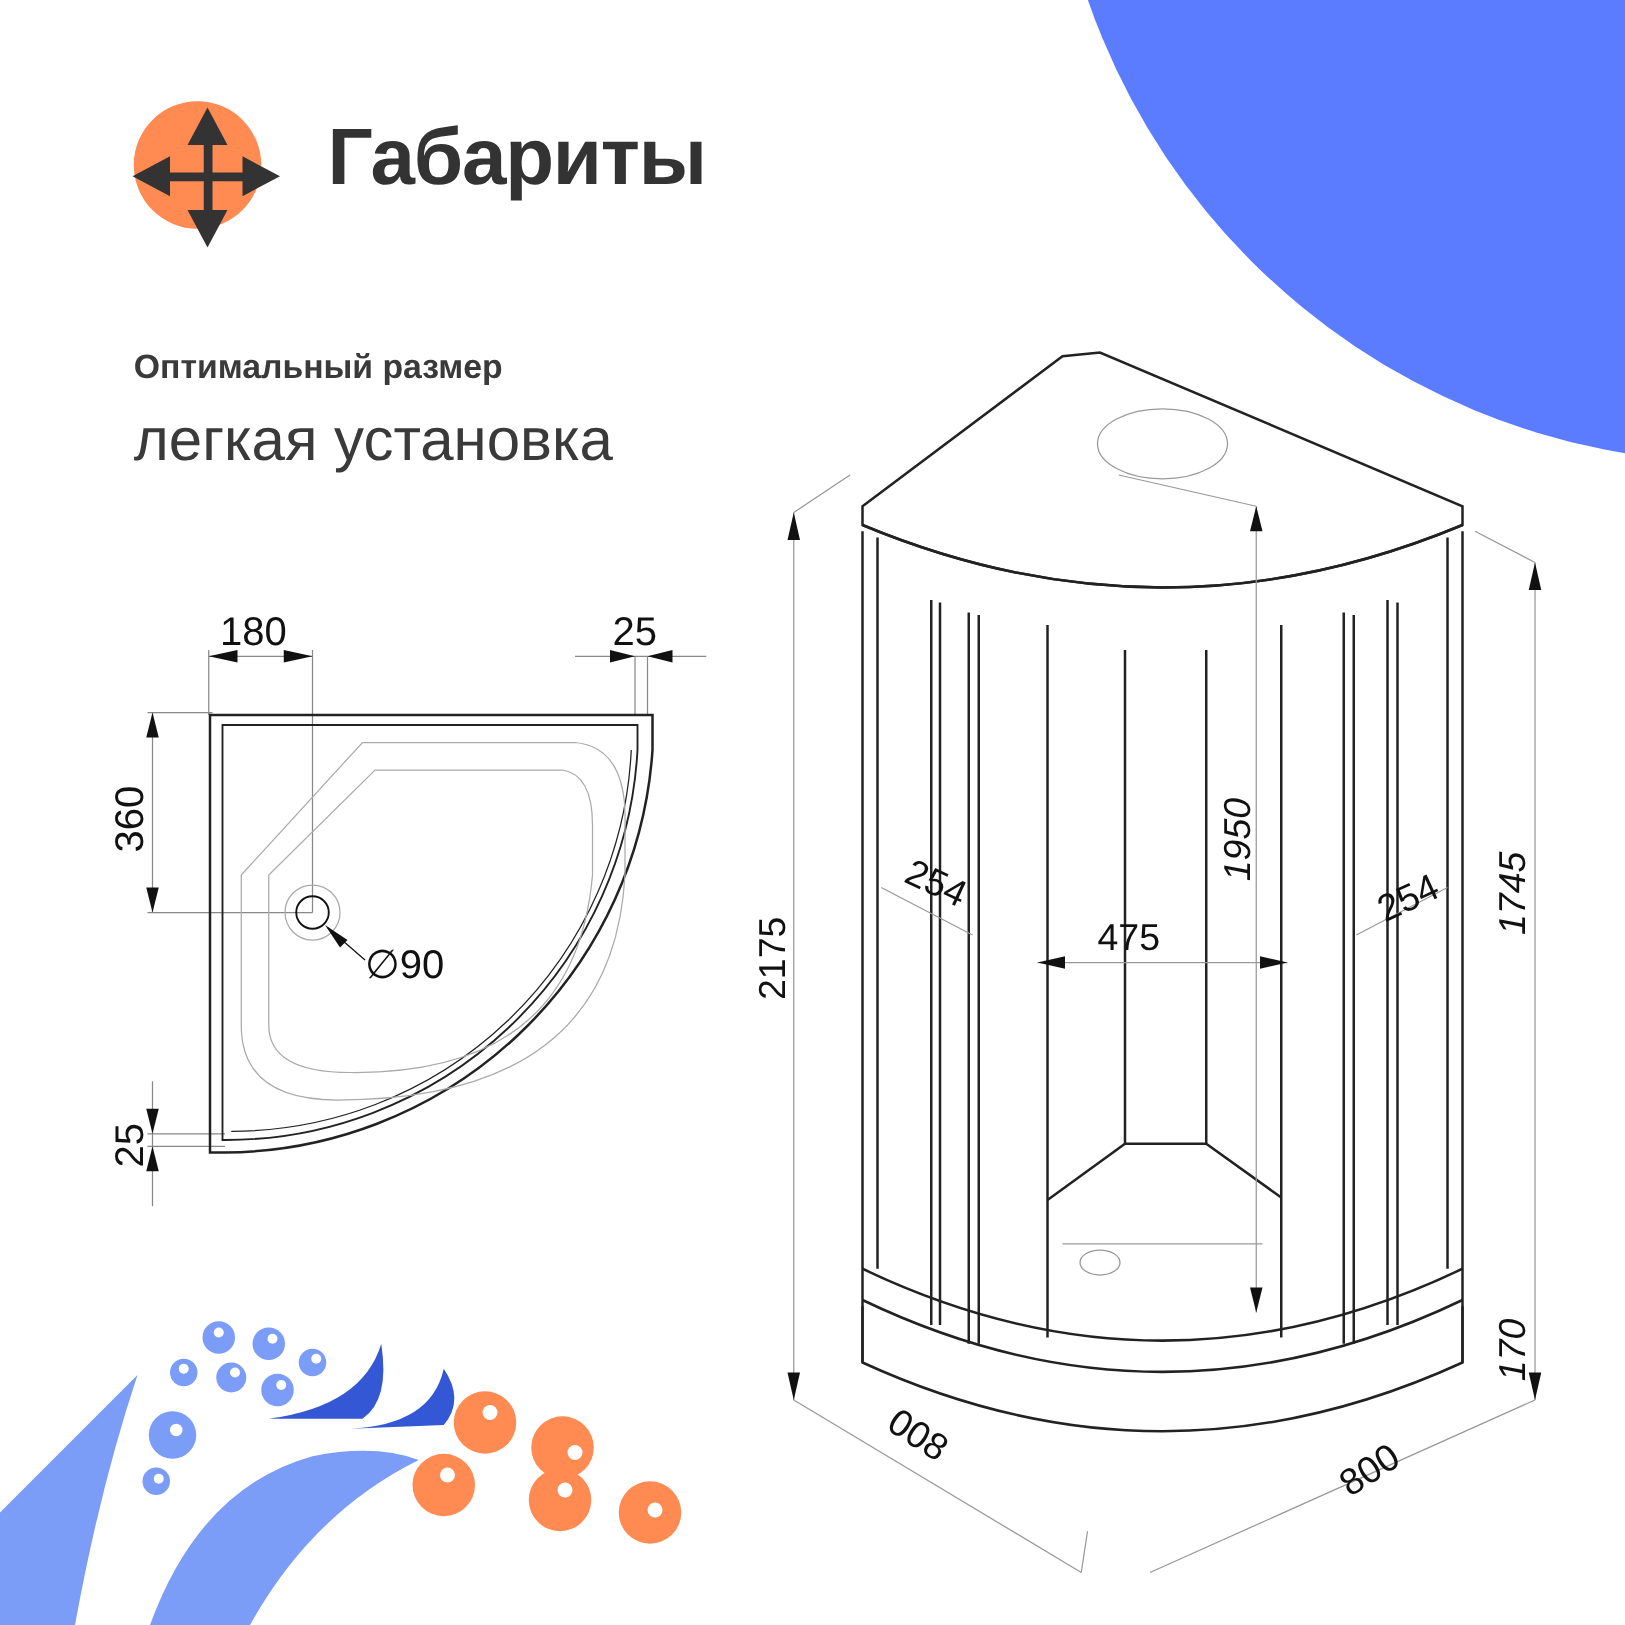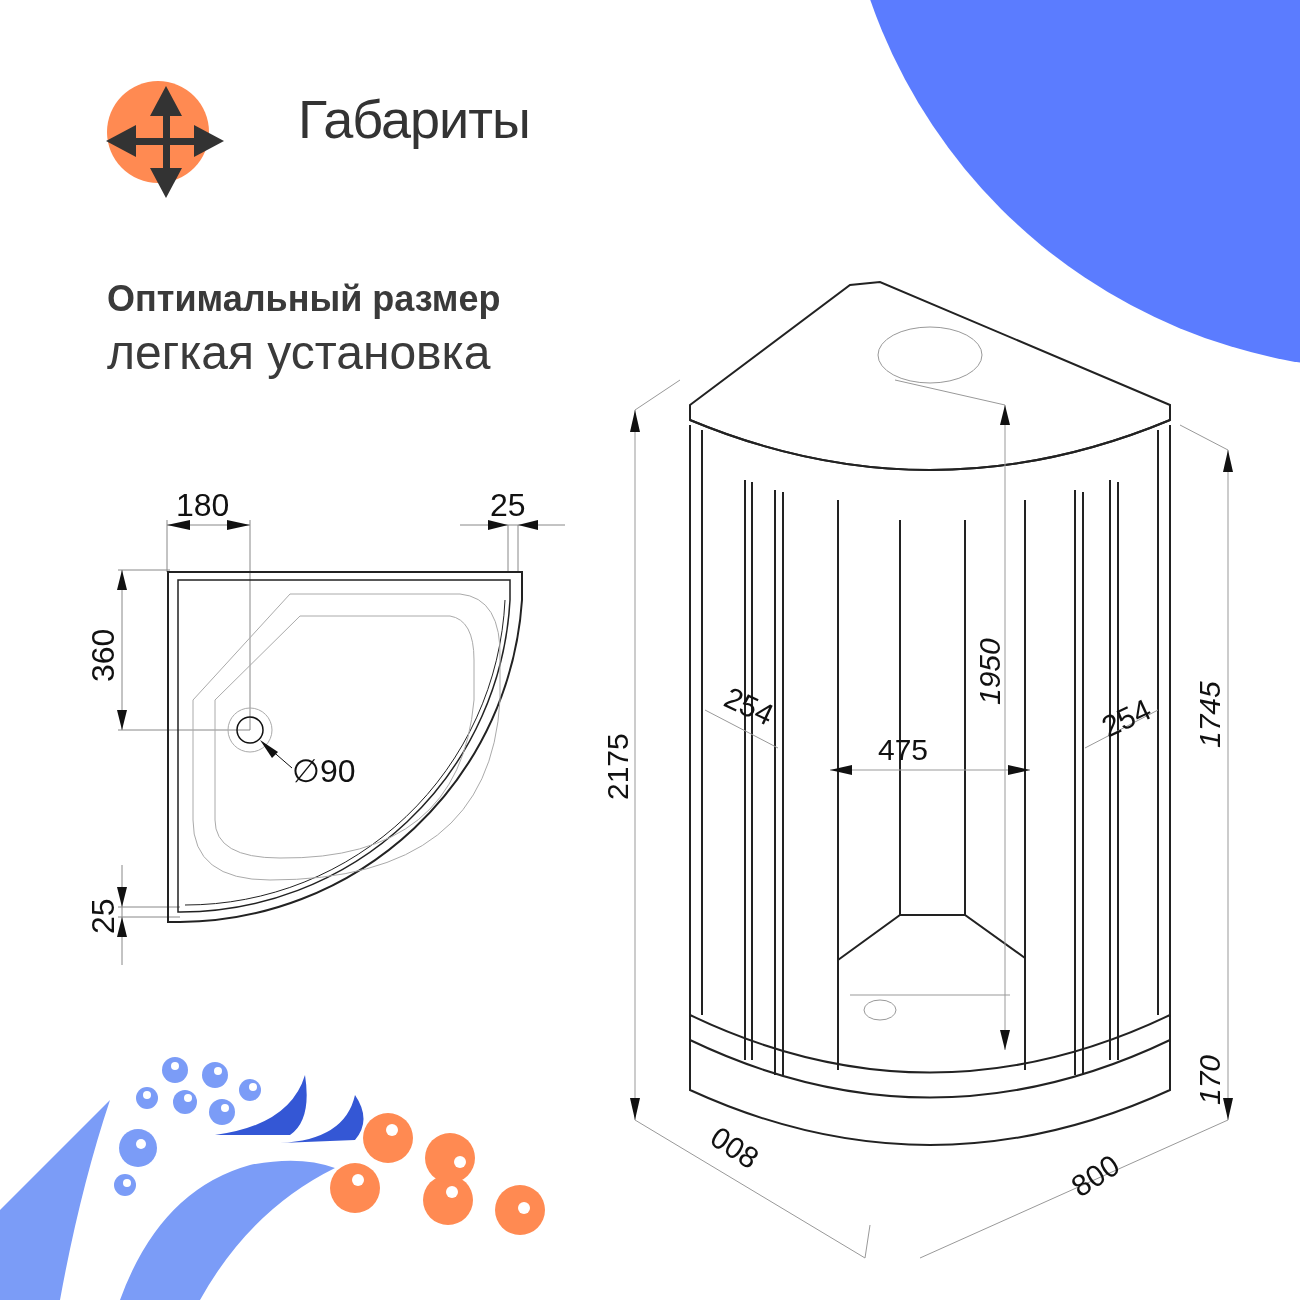--- a/index.html
+++ b/index.html
@@ -1,19 +1,19 @@
 <!DOCTYPE html>
 <html><head>
 <meta charset="utf-8">
 <style>
   html,body{margin:0;padding:0;background:#fff;}
   body{width:1300px;height:1300px;position:relative;overflow:hidden;font-family:"Liberation Sans",sans-serif;}
   .abs{position:absolute;}
-  #title{left:262px;top:88px;font-size:54px;font-weight:normal;color:#333333;letter-spacing:-1px;margin-left:36px;}
-  #sub1{left:107px;top:278px;font-size:36px;font-weight:bold;color:#3a3a3a;}
+  #title{left:262px;top:88px;font-size:64px;font-weight:bold;color:#333333;letter-spacing:-1px;}
+  #sub1{left:107px;top:278px;font-size:27px;font-weight:bold;color:#3a3a3a;}
   #sub2{left:107px;top:325px;font-size:48px;color:#3a3a3a;}
   svg text{font-family:"Liberation Sans",sans-serif;fill:#111;}
 </style>
 </head>
 <body>
 
 <svg class="abs" style="left:0;top:0" width="1300" height="1300">
   <circle cx="1390" cy="-180" r="550" fill="#5b7cff"></circle>
 </svg>
 

